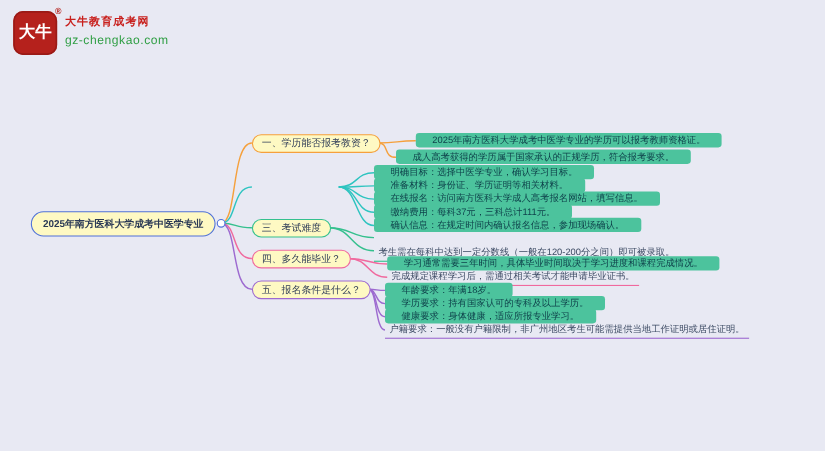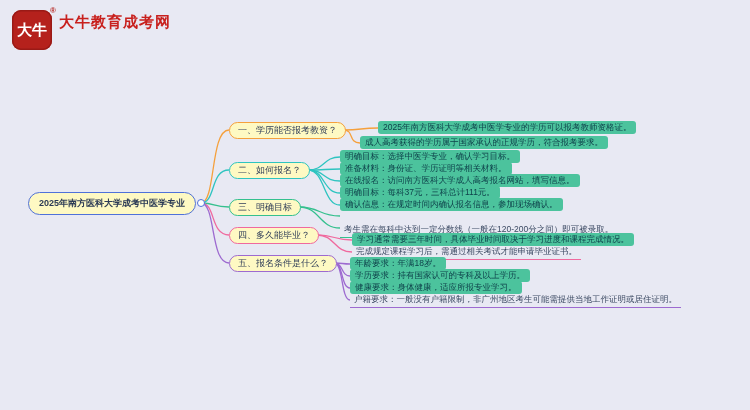--- a/index.html
+++ b/index.html
@@ -9,21 +9,21 @@
     font-family:"Liberation Sans","DejaVu Sans",sans-serif;
   }
   
   .brand{position:absolute;left:12px;top:10px;display:flex;align-items:flex-start;gap:7px;}
   .logo-badge{
     width:40px;height:40px;border-radius:9px;background:#b5211c;
     color:#fff;font-weight:bold;font-size:15px;line-height:40px;text-align:center;
     box-shadow:0 0 0 1.5px #9a1a16 inset;position:relative;
   }
   .reg-mark{position:absolute;right:-4px;top:-4px;font-size:8px;color:#b5211c;background:#e8e9f3;border-radius:50%;line-height:9px;}
-  .brand-name{color:#c8201d;font-weight:bold;font-size:15px;letter-spacing:1px;margin-top:3px;}
+  .brand-name{color:#c8201d;font-weight:bold;font-size:10px;letter-spacing:1px;margin-top:3px;}
   .brand-domain{color:#2f9e44;font-size:11px;margin-top:4px;letter-spacing:.5px;}
   
   .edges{position:absolute;left:0;top:0;pointer-events:none;}
   .node{
     position:absolute;background:#fef9c3;white-space:nowrap;
     font-size:9px;line-height:11px;color:#33405a;
     padding:2px 8px;border-radius:9px;border:1.2px solid #999;
   }
   .root{
     border:1.5px solid #4f71d9;border-radius:12px;
@@ -33,40 +33,41 @@
     position:absolute;width:6px;height:6px;border-radius:50%;
     background:#fff;border:1.5px solid #4f71d9;
   }
   .b1{border-color:#f5a03c}
   .b2{border-color:#2ec4c0}
   .b3{border-color:#35c08e}
   .b4{border-color:#f0699e}
   .b5{border-color:#9d6ad0}
   .leaf{
     position:absolute;white-space:nowrap;font-size:8.5px;line-height:11px;
-    padding:1px 5px;border-radius:3px;color:#0d3f49;
+    padding:1px 15px;border-radius:3px;color:#0d3f49;
   }
   .leaf.bar{background:#4cc39d;}
   .leaf.plain{background:transparent;color:#3c4a63;border-radius:0;border-bottom:1.4px solid #35c08e;padding:1px 4px 2px;}
   .leaf.plain.e3{border-bottom-color:#35c08e;}
   .leaf.plain.e4{border-bottom-color:#f0699e;text-align:right;}
   .leaf.plain.e5{border-bottom-color:#9d6ad0;}
 </style>
 </head>
 <body>
 
 <div class="screen">
 
   <div class="brand">
     <div class="logo-badge">
       <span>大牛</span>
       <span class="reg-mark">®</span>
     </div>
     <div class="brand-text">
       <div class="brand-name">大牛教育成考网</div>
+      <div class="brand-domain">gz-chengkao.com</div>
     </div>
   </div>
 
   <svg class="edges" width="750" height="410">
     <g fill="none" stroke-width="1.3">
 
       <path d="M201,203 C216,203 210,130 229,130" stroke="#f5a03c"></path>
       <path d="M201,203 C216,203 210,170 229,170" stroke="#2ec4c0"></path>
       <path d="M201,203 C216,203 212,207 229,207" stroke="#35c08e"></path>
       <path d="M201,203 C216,203 210,235 229,235" stroke="#f0699e"></path>
@@ -93,32 +94,31 @@
       <path d="M335,263 C343,263 341,300 350,300" stroke="#9d6ad0"></path>
     </g>
   </svg>
 
   <div class="node root" style="left:28px;top:192px;">
     <span>2025年南方医科大学成考中医学专业</span>
   </div>
   <div class="collapse-dot" style="left:197px;top:199px;"></div>
 
   <div class="node b1" style="left:229px;top:122px;">一、学历能否报考教资？</div>
-  <div class="node b2" style="left:229px;top:162px;">二、如何报名？</div>
-  <div class="node b3" style="left:229px;top:199px;">三、明确目标</div>
+  <div class="node b3" style="left:229px;top:199px;">三、考试难度</div>
   <div class="node b4" style="left:229px;top:227px;">四、多久能毕业？</div>
   <div class="node b5" style="left:229px;top:255px;">五、报名条件是什么？</div>
 
   <div class="leaf bar" style="left:378px;top:121px;">2025年南方医科大学成考中医学专业的学历可以报考教师资格证。</div>
   <div class="leaf bar" style="left:360px;top:136px;">成人高考获得的学历属于国家承认的正规学历，符合报考要求。</div>
 
   <div class="leaf bar" style="left:340px;top:150px;">明确目标：选择中医学专业，确认学习目标。</div>
   <div class="leaf bar" style="left:340px;top:162px;">准备材料：身份证、学历证明等相关材料。</div>
   <div class="leaf bar" style="left:340px;top:174px;">在线报名：访问南方医科大学成人高考报名网站，填写信息。</div>
-  <div class="leaf bar" style="left:340px;top:186px;">明确目标：每科37元，三科总计111元。</div>
+  <div class="leaf bar" style="left:340px;top:186px;">缴纳费用：每科37元，三科总计111元。</div>
   <div class="leaf bar" style="left:340px;top:198px;">确认信息：在规定时间内确认报名信息，参加现场确认。</div>
 
   <div class="leaf plain e3" style="left:340px;top:223px;">考生需在每科中达到一定分数线（一般在120-200分之间）即可被录取。</div>
 
   <div class="leaf bar" style="left:352px;top:233px;">学习通常需要三年时间，具体毕业时间取决于学习进度和课程完成情况。</div>
   <div class="leaf plain e4" style="left:352px;top:245px;">完成规定课程学习后，需通过相关考试才能申请毕业证书。</div>
 
   <div class="leaf bar" style="left:350px;top:257px;">年龄要求：年满18岁。</div>
   <div class="leaf bar" style="left:350px;top:269px;">学历要求：持有国家认可的专科及以上学历。</div>
   <div class="leaf bar" style="left:350px;top:281px;">健康要求：身体健康，适应所报专业学习。</div>

